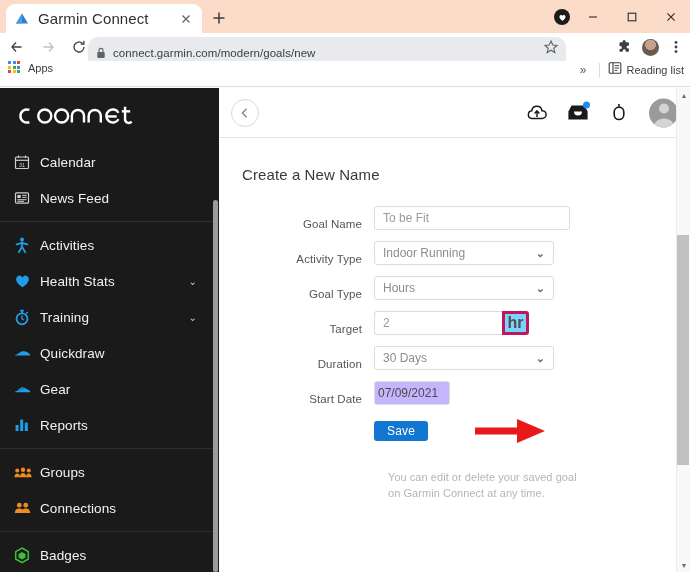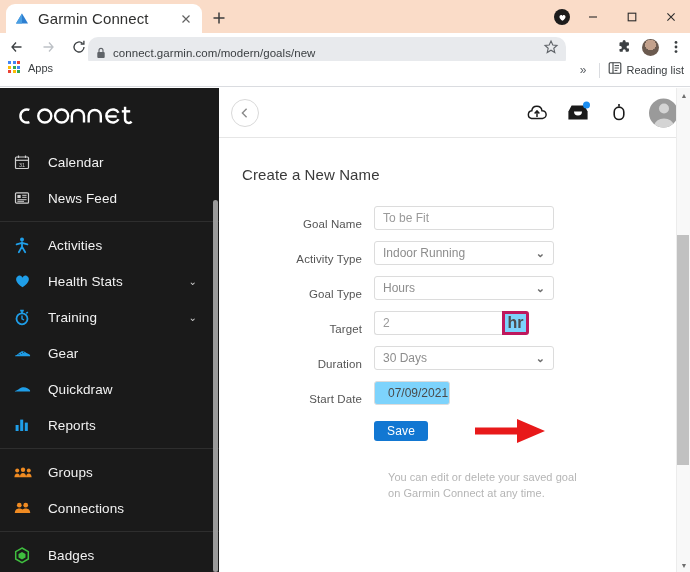--- a/index.html
+++ b/index.html
@@ -120,21 +120,21 @@
   }
   .brand svg { display:block; }
   .nav-group { }
   .nav-sep { height: 1px; background: #2e2e2e; margin: 5px 0; }
   .nav-item {
     height: 36px; display: flex; align-items: center; padding-left: 14px;
     position: relative;
   }
   .nav-ic { width: 26px; flex: 0 0 26px; display: flex; align-items: center; justify-content: flex-start; }
   .nav-label {
-    font-size: 13.5px; color: #f2f2f2; margin-left: 8px; white-space: nowrap;
+    font-size: 13.5px; color: #f2f2f2; margin-left: 0; white-space: nowrap;
     letter-spacing: .1px;
   }
   .nav-chev {
     position: absolute; right: 22px; top: 50%; transform: translateY(-50%);
     color: #cfcfcf; font-size: 10px;
   }
   .sb-scroll-track {
     position: absolute; right: 1px; top: 112px; width: 5px; height: 372px;
     background: #2a2a2a;
   }
@@ -188,21 +188,21 @@
   .form { position: absolute; left: 0; top: 68px; width: 451px; }
   .frow {
     display: flex; align-items: flex-end; margin-bottom: 11px; position: relative;
   }
   .flabel {
     width: 155px; flex: 0 0 155px; text-align: right; padding-right: 12px;
     font-size: 11.5px; color: #555; letter-spacing: .1px;
   }
   .fctrl { position: relative; }
   .txtinput {
-    width: 180px; height: 24px; border: 1px solid #dcdcdc; border-radius: 3px;
+    width: 196px; height: 24px; border: 1px solid #dcdcdc; border-radius: 3px;
     background: #fff; font-size: 12px; color: #9a9a9a;
     padding: 0 8px; font-family: "Liberation Sans", sans-serif;
     display: flex; align-items: center;
   }
   .selbox {
     width: 180px; height: 24px; border: 1px solid #dcdcdc; border-radius: 3px;
     background: #fff; font-size: 12px; color: #8d8d8d; padding: 0 8px;
     display: flex; align-items: center; position: relative;
   }
   .selbox .caret {
@@ -213,21 +213,21 @@
   .targetwrap .txtinput {
     width: 128px; border-radius: 3px 0 0 3px; border-right: none;
   }
   .unit {
     width: 27px; height: 24px; border: 3px solid #be185d; border-radius: 0 3px 3px 0;
     background: #7dd3fc; font-size: 16px; color: #4d4d4d;
     display: flex; align-items: center; justify-content: center; font-weight: bold;
   }
   .dateinput {
     width: 76px; height: 24px; border: 1px solid #dcdcdc; border-radius: 3px;
-    background: #7dd3fc; font-size: 12px; color: #4a4a4a; padding: 0 13px;
+    background: #c4b5fd; font-size: 12px; color: #4a4a4a; padding: 0 3px;
     display: flex; align-items: center;
   }
   .saverow { margin-top: 16px; }
   .savebtn {
     width: 54px; height: 20px; background: #1277d2; border: none; border-radius: 3px;
     color: #ffffff; font-size: 12px; font-family: "Liberation Sans", sans-serif;
     cursor: pointer; letter-spacing: .2px;
   }
   .arrow {
     position: absolute; left: 101px; top: 50%; transform: translateY(-50%);
@@ -456,33 +456,33 @@
                 <path d="M6.2 1.6 H9.8 M8 1.6 V4" stroke="#1f9ee8" stroke-width="1.7"></path>
                 <path d="M12.3 4.4 L13.8 3" stroke="#1f9ee8" stroke-width="1.5"></path>
               </svg>
           </span>
           <span class="nav-label">Training</span>
           <span class="nav-chev">⌄</span>
         </div>
         <div class="nav-item">
           <span class="nav-ic">
             <svg width="17" height="12" viewBox="0 0 18 12">
+                <path d="M1 8 C4 8 6 4.6 9.2 4.2 C12.4 3.8 15.6 5.4 17 7.4 L17 8.6 L1 8.6 Z" fill="#1f9ee8"></path>
+              </svg>
+          </span>
+          <span class="nav-label">Quickdraw</span>
+        </div>
+        <div class="nav-item">
+          <span class="nav-ic">
+            <svg width="17" height="12" viewBox="0 0 18 12">
                 <path d="M1.2 8.6 C3.5 8.6 5.4 5.2 7.8 4.4 C10 3.7 11.4 4.9 13.2 6 C14.8 7 16.4 7.2 17 8 L17 9.4 L1.2 9.4 Z" fill="#1f9ee8"></path>
                 <path d="M5 7.2 L6 8.2 M7.4 5.8 L8.4 6.9 M9.8 5 L10.8 6.1" stroke="#1a1a1a" stroke-width=".8"></path>
               </svg>
           </span>
           <span class="nav-label">Gear</span>
-        </div>
-        <div class="nav-item">
-          <span class="nav-ic">
-            <svg width="17" height="12" viewBox="0 0 18 12">
-                <path d="M1 8 C4 8 6 4.6 9.2 4.2 C12.4 3.8 15.6 5.4 17 7.4 L17 8.6 L1 8.6 Z" fill="#1f9ee8"></path>
-              </svg>
-          </span>
-          <span class="nav-label">Quickdraw</span>
         </div>
         <div class="nav-item">
           <span class="nav-ic">
             <svg width="16" height="14" viewBox="0 0 16 14">
                 <rect x="1.6" y="7" width="3" height="6" fill="#1f9ee8"></rect>
                 <rect x="6.2" y="1.6" width="3" height="11.4" fill="#1f9ee8"></rect>
                 <rect x="10.8" y="4.6" width="3" height="8.4" fill="#1f9ee8"></rect>
               </svg>
           </span>
           <span class="nav-label">Reports</span>

